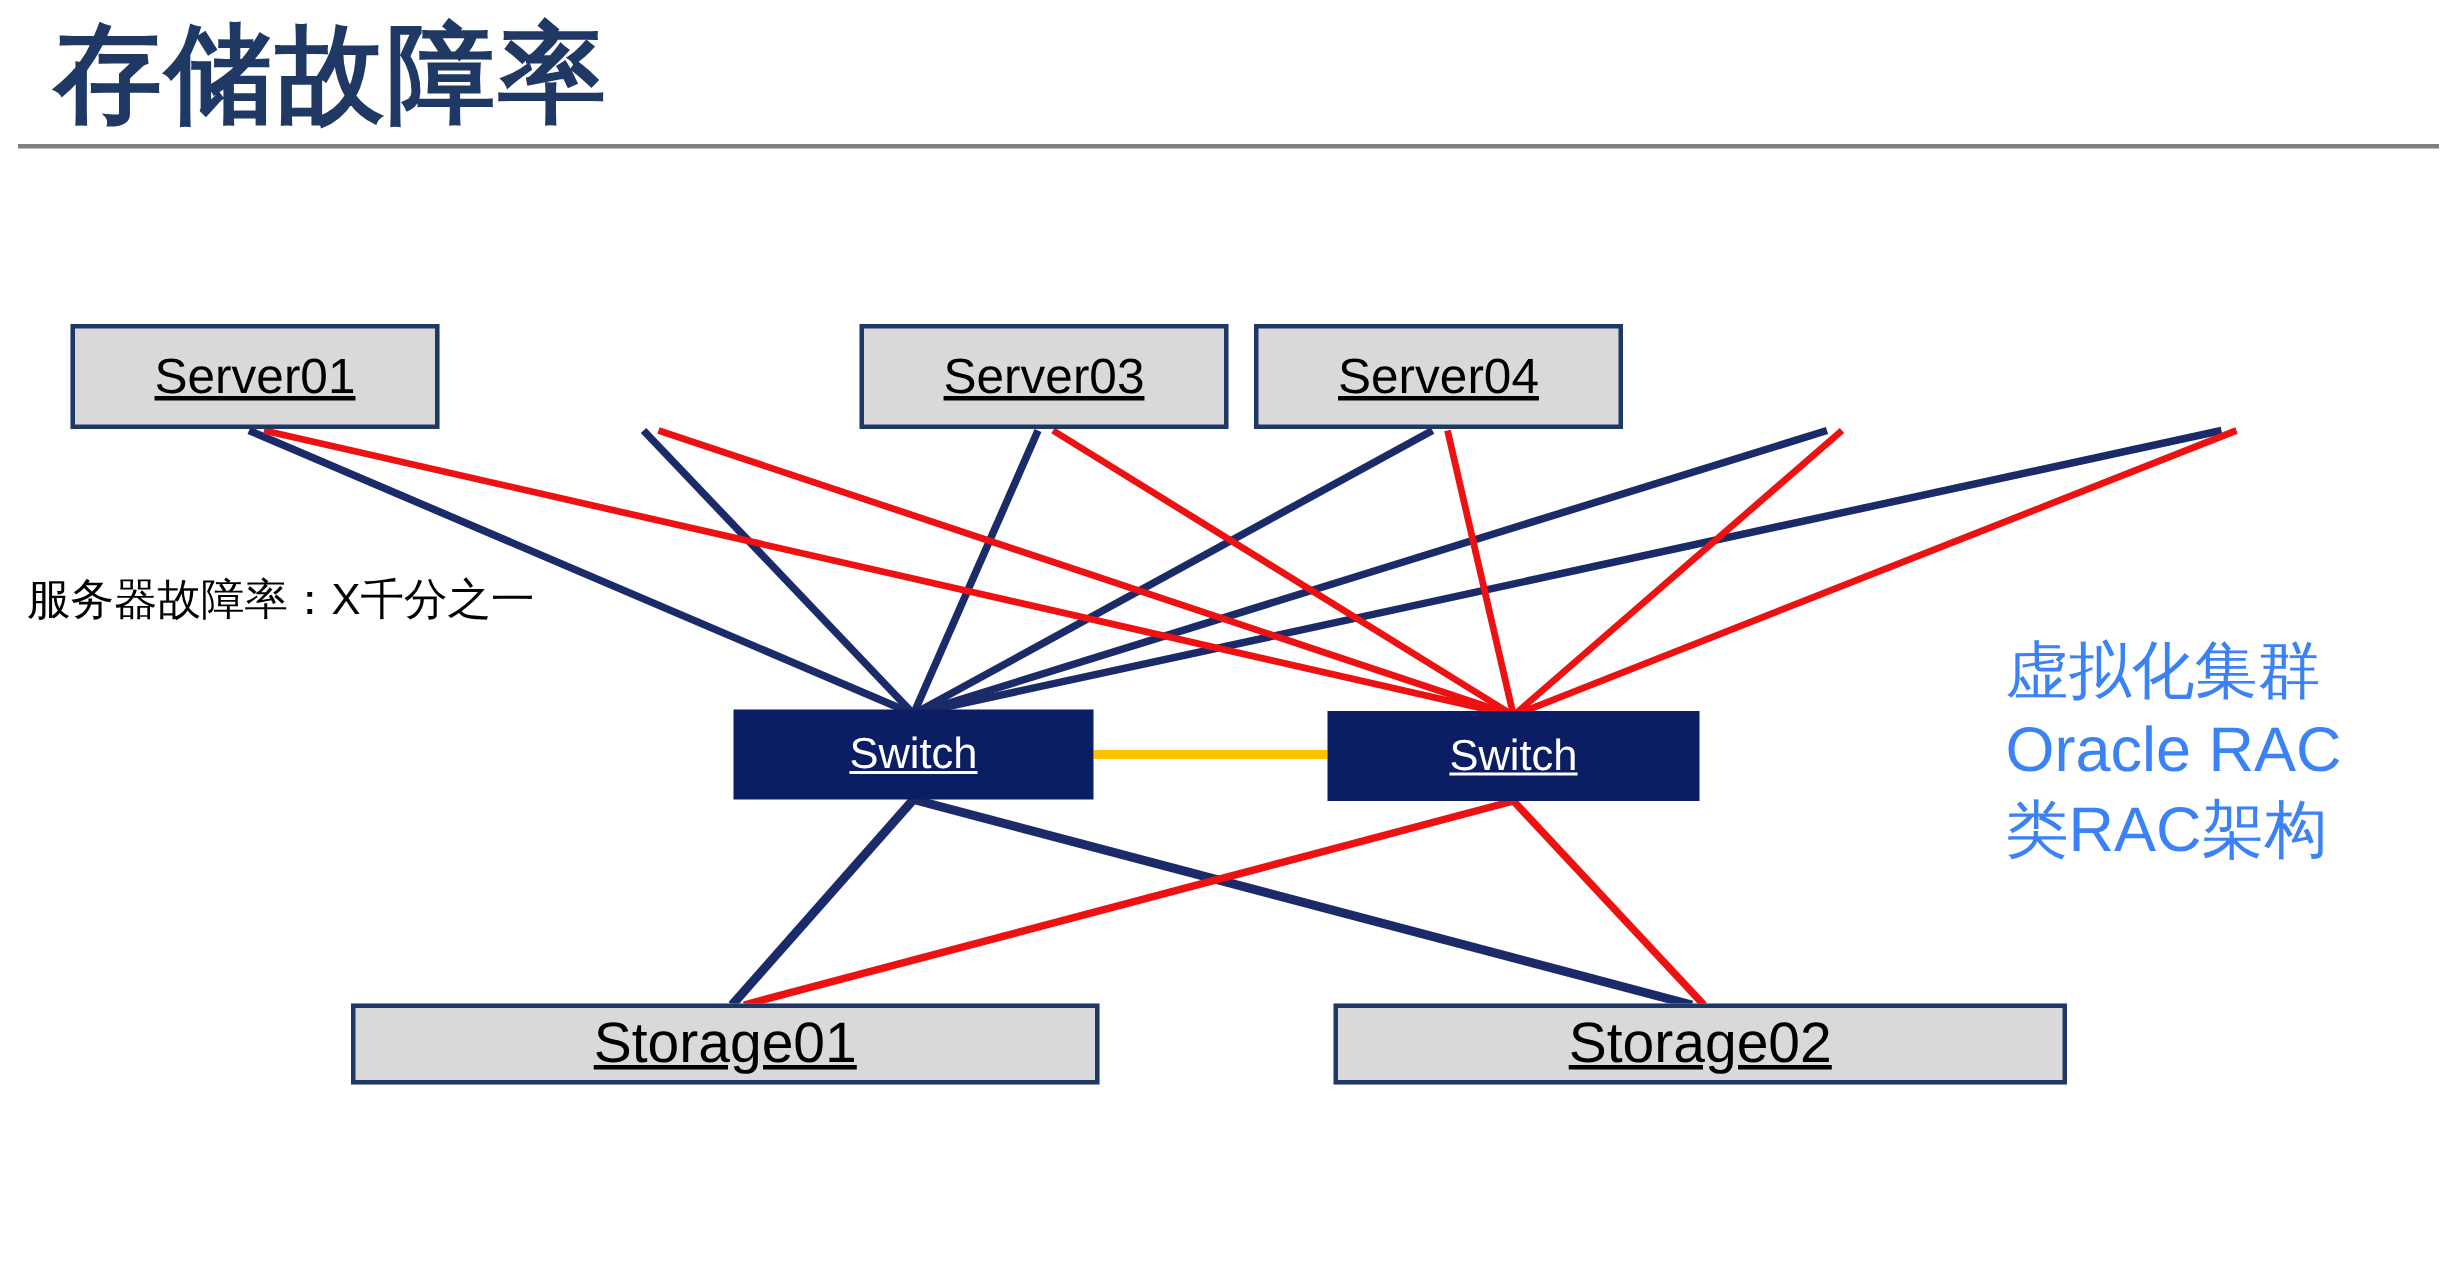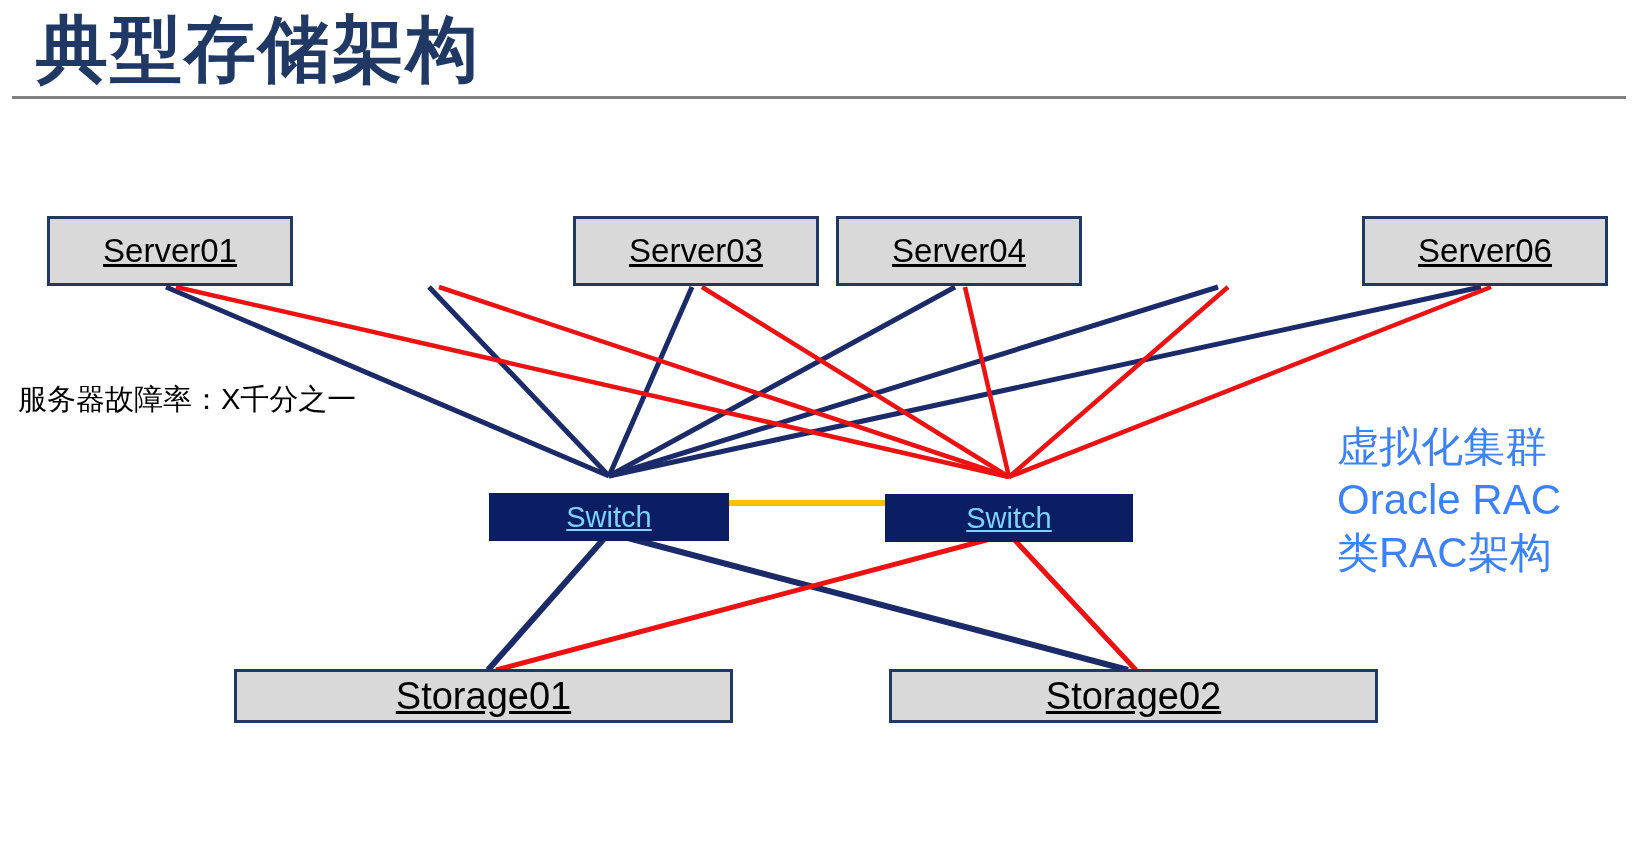--- a/index.html
+++ b/index.html
@@ -25,44 +25,44 @@
     position:absolute;display:flex;align-items:center;justify-content:center;
     box-sizing:border-box;color:#000;white-space:nowrap;text-decoration:underline;
   }
   .server{
     top:216px;width:246px;height:70px;
     background:var(--node-fill);
     border:3px solid var(--node-border);
     font-size:33px;
   }
   .switch{
-    height:48px;
+    height:60px;
     background:var(--switch-fill);
-    color:#7dd3fc;font-size:29px;margin-top:20px;
+    color:#ffffff;font-size:29px;
   }
   .storage{
     top:669px;height:54px;
     background:var(--node-fill);
     border:3px solid var(--node-border);
     font-size:38px;
   }
   .note{
     position:absolute;color:#000;font-size:29px;white-space:nowrap;
   }
   #cluster-note{
     position:absolute;left:1337px;top:420px;
     font-size:42px;line-height:53px;color:#3b82f6;white-space:nowrap;
   }
 </style>
 </head>
 <body>
 
 <div id="canvas" style="--title-color: #1F3864; --rule-color: #808080; --node-fill: #D9D9D9; --node-border: #1F3864; --switch-fill: #0B1D63;">
 
-  <div id="page-title">典型存储架构</div>
+  <div id="page-title">存储故障率</div>
   <div id="title-rule"></div>
 
   <svg id="wires" viewBox="0 0 1632 847" xmlns="http://www.w3.org/2000/svg">
       <line x1="166" y1="287" x2="609" y2="476" stroke="#1B2A68" stroke-width="5"></line>
       <line x1="429" y1="287" x2="609" y2="476" stroke="#1B2A68" stroke-width="5"></line>
       <line x1="692" y1="287" x2="609" y2="476" stroke="#1B2A68" stroke-width="5"></line>
       <line x1="955" y1="287" x2="609" y2="476" stroke="#1B2A68" stroke-width="5"></line>
       <line x1="1218" y1="287" x2="609" y2="476" stroke="#1B2A68" stroke-width="5"></line>
       <line x1="1481" y1="287" x2="609" y2="476" stroke="#1B2A68" stroke-width="5"></line>
       <line x1="176" y1="287" x2="1009" y2="477" stroke="#EE1111" stroke-width="4.5"></line>
@@ -74,21 +74,20 @@
       <line x1="729" y1="503" x2="885" y2="503" stroke="#FFC000" stroke-width="6"></line>
       <line x1="609" y1="533" x2="488" y2="670" stroke="#1B2A68" stroke-width="6"></line>
       <line x1="609" y1="533" x2="1128" y2="670" stroke="#1B2A68" stroke-width="6"></line>
       <line x1="1009" y1="534" x2="496" y2="670" stroke="#EE1111" stroke-width="5"></line>
       <line x1="1009" y1="534" x2="1136" y2="670" stroke="#EE1111" stroke-width="5"></line>
     </svg>
 
   <div class="node server" style="left:47px">Server01</div>
   <div class="node server" style="left:573px">Server03</div>
   <div class="node server" style="left:836px">Server04</div>
-  <div class="node server" style="left:1362px">Server06</div>
 
   <div class="node switch" style="left:489px;top:473px;width:240px">Switch</div>
   <div class="node switch" style="left:885px;top:474px;width:248px">Switch</div>
 
   <div class="node storage" style="left:234px;width:499px">Storage01</div>
   <div class="node storage" style="left:889px;width:489px">Storage02</div>
 
   <div class="note" style="left:18px;top:380px">服务器故障率：X千分之一</div>
 
   <div id="cluster-note">

